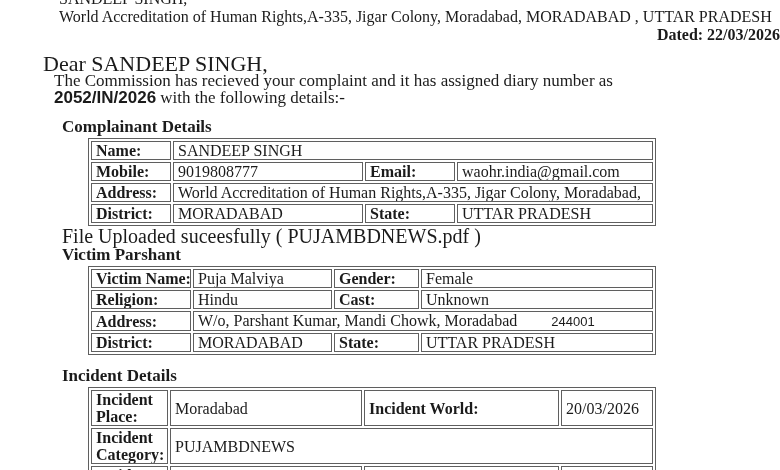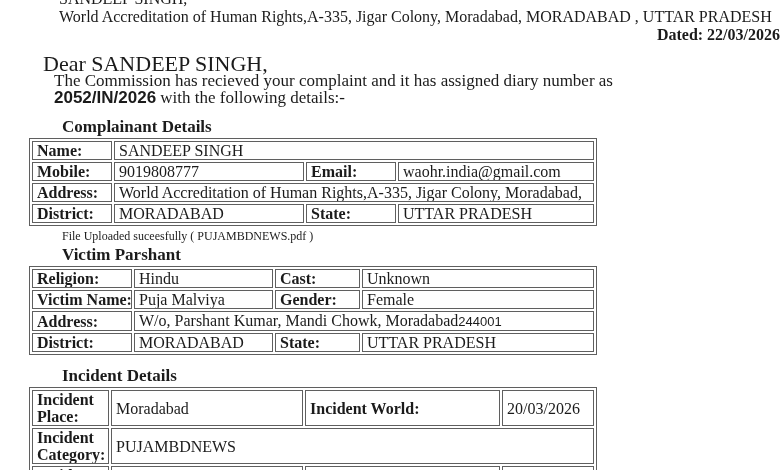--- a/index.html
+++ b/index.html
@@ -20,36 +20,36 @@
   h3.section-heading{
     margin:0 12px 2px 62px;font-size:17px;line-height:18px;font-weight:bold;
     font-family:"Liberation Serif", serif;
   }
   h3.mt-big{margin-top:12px;}
   h3.mt-small{margin-top:2px;}
 
   table.details{
     border-collapse:separate;border-spacing:2px;
     border:1px solid #5f5f5f;
-    margin-left:29px;width:568px;table-layout:fixed;
+    margin-left:88px;width:568px;table-layout:fixed;
     background:#ffffff;
   }
   table.details td{
     border:1px solid #5f5f5f;
     padding:0 4px;
     font-size:16px;line-height:17px;
     vertical-align:middle;
     overflow:hidden;white-space:nowrap;
   }
   table.details td.wrap{white-space:normal;}
   td.lbl{font-weight:bold;}
   td.sm{font-size:12px;line-height:15px;}
-  .pincode{font-family:"Liberation Sans", sans-serif;font-size:13px;}
+  .pincode{font-family:"Liberation Sans", sans-serif;font-size:13px;padding-left:34px;}
 
-  .file-note{margin:2px 12px 0 62px;font-size:12px;line-height:16px;}
+  .file-note{margin:2px 12px 0 62px;font-size:20px;line-height:16px;}
 </style>
 </head>
 <body>
 
 <div class="doc">
 
   <div class="addr-block">
     <div>SANDEEP SINGH,</div>
     <div>World Accreditation of Human Rights,A-335, Jigar Colony, Moradabad, MORADABAD , UTTAR PRADESH</div>
     <div class="bold"><span>Dated:</span> <span>22/03/2026</span></div>
@@ -101,30 +101,30 @@
 
   <table class="details">
     <colgroup>
         <col style="width:100px">
         <col style="width:139px">
         <col style="width:85px">
         <col>
       </colgroup>
     <tbody>
         <tr>
+      <td class="lbl">Victim Name:</td>
+      <td>Puja Malviya</td>
+      <td class="lbl">Gender:</td>
+      <td>Female</td>
+    </tr>
+    <tr>
       <td class="lbl">Religion:</td>
       <td>Hindu</td>
       <td class="lbl">Cast:</td>
       <td>Unknown</td>
-    </tr>
-    <tr>
-      <td class="lbl">Victim Name:</td>
-      <td>Puja Malviya</td>
-      <td class="lbl">Gender:</td>
-      <td>Female</td>
     </tr>
     <tr>
       <td class="lbl">Address:</td>
       <td colspan="3"><span>W/o, Parshant Kumar, Mandi Chowk, Moradabad</span><span class="pincode">244001</span></td>
     </tr>
     <tr>
       <td class="lbl sm">District:</td>
       <td>MORADABAD</td>
       <td class="lbl sm">State:</td>
       <td>UTTAR PRADESH</td>

